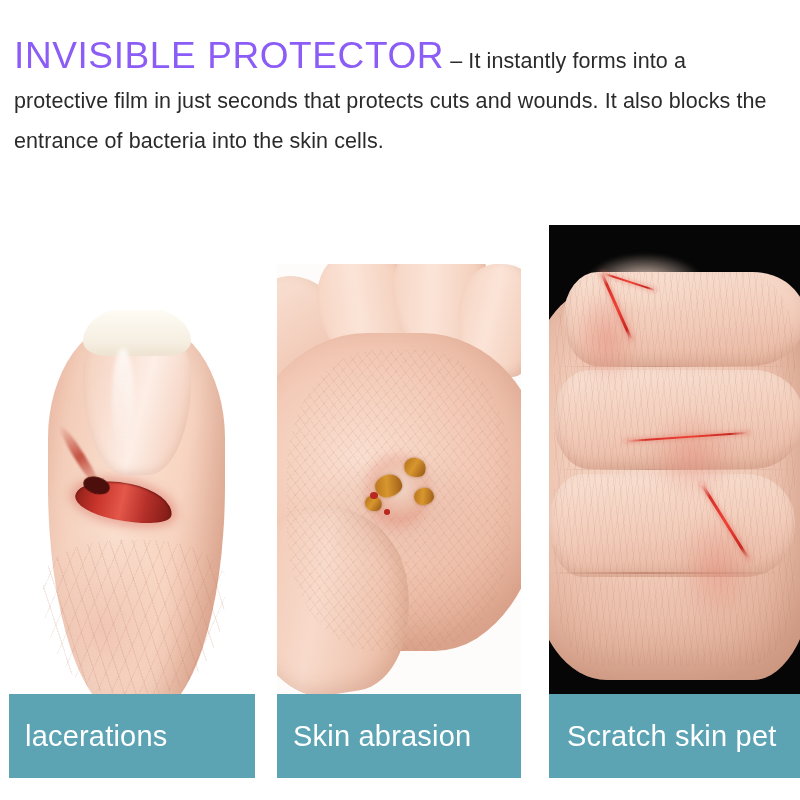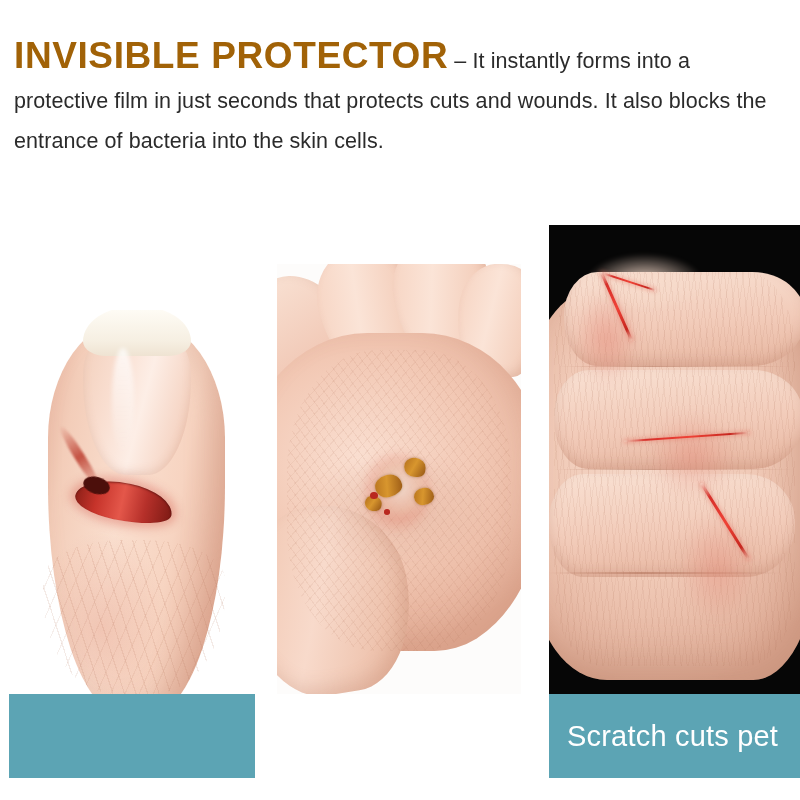--- a/index.html
+++ b/index.html
@@ -26,23 +26,23 @@
     margin: 0;
     font-size: 21.5px;
     line-height: 40px;
     color: #2b2b2b;
     letter-spacing: 0.1px;
     text-align: left;
   }
   .brand-title {
     font-size: 37px;
     line-height: 40px;
-    color: #a16207;
+    color: #8b5cf6;
     letter-spacing: 0.6px;
-    font-weight: 700;
+    font-weight: 400;
     vertical-align: baseline;
     white-space: nowrap;
   }
   .tagline {
     font-size: 21.5px;
     color: #2b2b2b;
   }
 
   
   .panel-strip {
@@ -400,20 +400,21 @@
         <div class="finger-nail-tip"></div>
         <div class="finger-shine"></div>
         <div class="finger-skinflap"></div>
         <div class="finger-gash-line"></div>
         <div class="finger-cut"></div>
         <div class="finger-cut-dark"></div>
         <div class="finger-wrinkles"></div>
       </div>
     </div>
     <div class="caption-bar">
+      <span class="caption-line">lacerations</span>
     </div>
   </div>
 
   <div class="panel panel-2">
     <div class="photo photo-bg-white">
       <div class="hand2-wrap">
         <div class="h3-finger hf-1 hand2-finger"></div>
         <div class="hand2-finger hf-2"></div>
         <div class="hand2-finger hf-3"></div>
         <div class="hand2-finger hf-4"></div>
@@ -424,20 +425,23 @@
         <div class="abrasion-red"></div>
         <div class="abrasion-core"></div>
         <div class="scab scab-a"></div>
         <div class="scab scab-b"></div>
         <div class="scab scab-c"></div>
         <div class="scab scab-d"></div>
         <div class="blood-dot bd-a"></div>
         <div class="blood-dot bd-b"></div>
       </div>
     </div>
+    <div class="caption-bar">
+      <span class="caption-line">Skin abrasion</span>
+    </div>
   </div>
 
   <div class="panel panel-3">
     <div class="photo photo-bg-black">
       <div class="hand3-wrap">
         <div class="hand3-mass"></div>
         <div class="h3-finger h3f-1"></div>
         <div class="h3-finger h3f-2"></div>
         <div class="h3-finger h3f-3"></div>
         <div class="h3-knuckle-top"></div>
@@ -448,17 +452,17 @@
         <div class="sc-blush scb-1"></div>
         <div class="sc-blush scb-2"></div>
         <div class="sc-blush scb-3"></div>
         <div class="scratch sc-1"></div>
         <div class="scratch sc-2"></div>
         <div class="scratch sc-3"></div>
         <div class="scratch sc-4"></div>
       </div>
     </div>
     <div class="caption-bar pad-wide">
-      <span class="caption-line">Scratch cuts pet</span>
+      <span class="caption-line">Scratch skin pet</span>
     </div>
   </div>
 
 </div>
 
 </body></html>

